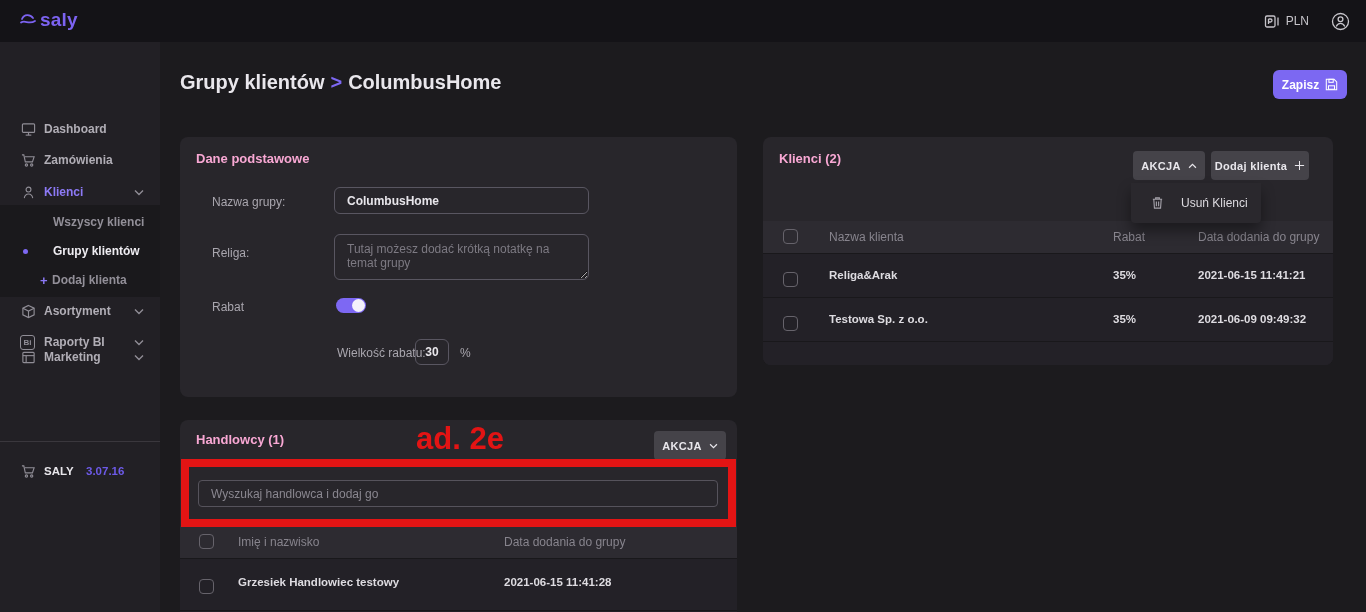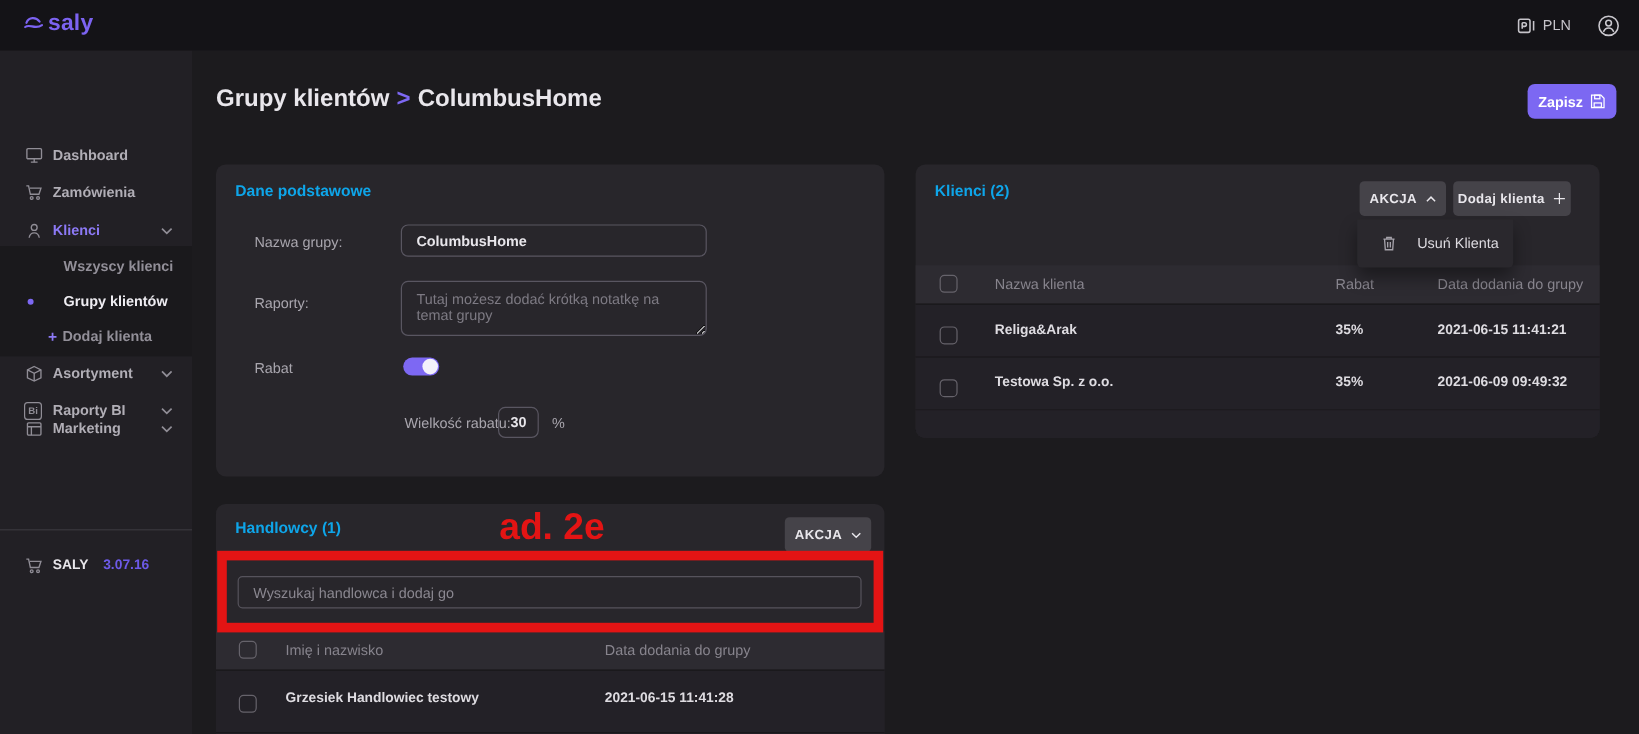--- a/index.html
+++ b/index.html
@@ -36,21 +36,21 @@
   
   .breadcrumb { position:absolute; left:180px; top:71px; font-size:20px; font-weight:bold; color:#e9e7ec; z-index:5; }
   .breadcrumb .sep { color:#7d68f3; padding:0 6px; }
   .save-btn { position:absolute; left:1273px; top:70px; width:74px; height:29px; background:#7c68f2;
     border:none; border-radius:6px; color:#fff; font-size:12px; font-weight:bold;
     display:flex; align-items:center; justify-content:center; gap:6px; cursor:pointer; z-index:5;
     font-family:"Liberation Sans", sans-serif; }
 
   
   .panel { position:absolute; background:#28262b; border-radius:8px; }
-  .panel-title { position:absolute; left:16px; top:14px; font-size:13px; font-weight:bold; color:#0ea5e9; }
+  .panel-title { position:absolute; left:16px; top:14px; font-size:13px; font-weight:bold; color:#f9a8d4; }
   #panel-dane { left:180px; top:137px; width:557px; height:260px; }
   #panel-klienci { left:763px; top:137px; width:570px; height:228px; }
   #panel-handlowcy { left:180px; top:420px; width:557px; height:200px; }
 
   
   .form-label { position:absolute; font-size:12px; color:#a9a6ae; }
   .text-input { position:absolute; background:transparent; border:1px solid #595661; border-radius:6px;
     color:#e8e6eb; font-size:12px; font-weight:bold; padding:0 12px; outline:none;
     font-family:"Liberation Sans", sans-serif; }
   .textarea { position:absolute; background:transparent; border:1px solid #595661; border-radius:6px;
@@ -255,21 +255,21 @@
     </svg>
   </span>
 </button>
 
 <div class="panel" id="panel-dane">
   <div class="panel-title">Dane podstawowe</div>
 
   <span class="form-label" style="left:32px; top:58px">Nazwa grupy:</span>
   <input class="text-input" style="left: 154px; top: 50px; width: 255px; height: 27px;" value="ColumbusHome">
 
-  <span class="form-label" style="left:32px; top:109px">Raporty:</span>
+  <span class="form-label" style="left:32px; top:109px">Religa:</span>
   <textarea class="textarea" style="left: 154px; top: 97px; width: 255px; height: 46px;" placeholder="Tutaj możesz dodać krótką notatkę na temat grupy"></textarea>
 
   <span class="form-label" style="left:32px; top:163px">Rabat</span>
   <div class="toggle" style="left:156px; top:161px" role="switch" aria-checked="true">
     <div class="knob"></div>
   </div>
 
   <span class="form-label" style="left:157px; top:209px">Wielkość rabatu:</span>
   <input class="text-input" style="left: 235px; top: 202px; width: 34px; height: 26px; text-align: center; padding: 0px 4px;" value="30">
   <span class="form-label" style="left:280px; top:209px">%</span>
@@ -294,21 +294,21 @@
         </svg>
     </span>
   </button>
 
   <div class="dropdown">
     <span class="dicon">
       <svg width="13" height="14" viewBox="0 0 14 15" fill="none" stroke="#a5a2aa" stroke-width="1.2">
         <path d="M2 3.5h10M5 3.5V2h4v1.5M3 3.5l.7 9.5h6.6l.7-9.5M5.8 6v5M8.2 6v5"></path>
       </svg>
     </span>
-    <span class="ditem-label" style="cursor:pointer;">Usuń Klienta</span>
+    <span class="ditem-label" style="cursor:pointer;">Usuń Klienci</span>
   </div>
 
   <div class="tbl-head" style="top:84px">
     <div class="checkbox" style="left:20px; top:8px" role="checkbox" aria-checked="false"></div>
     <span class="th" style="left:66px">Nazwa klienta</span>
     <span class="th" style="left:350px">Rabat</span>
     <span class="th" style="left:435px">Data dodania do grupy</span>
   </div>
 
   <div class="tbl-row" style="top:116px; height:44px">

